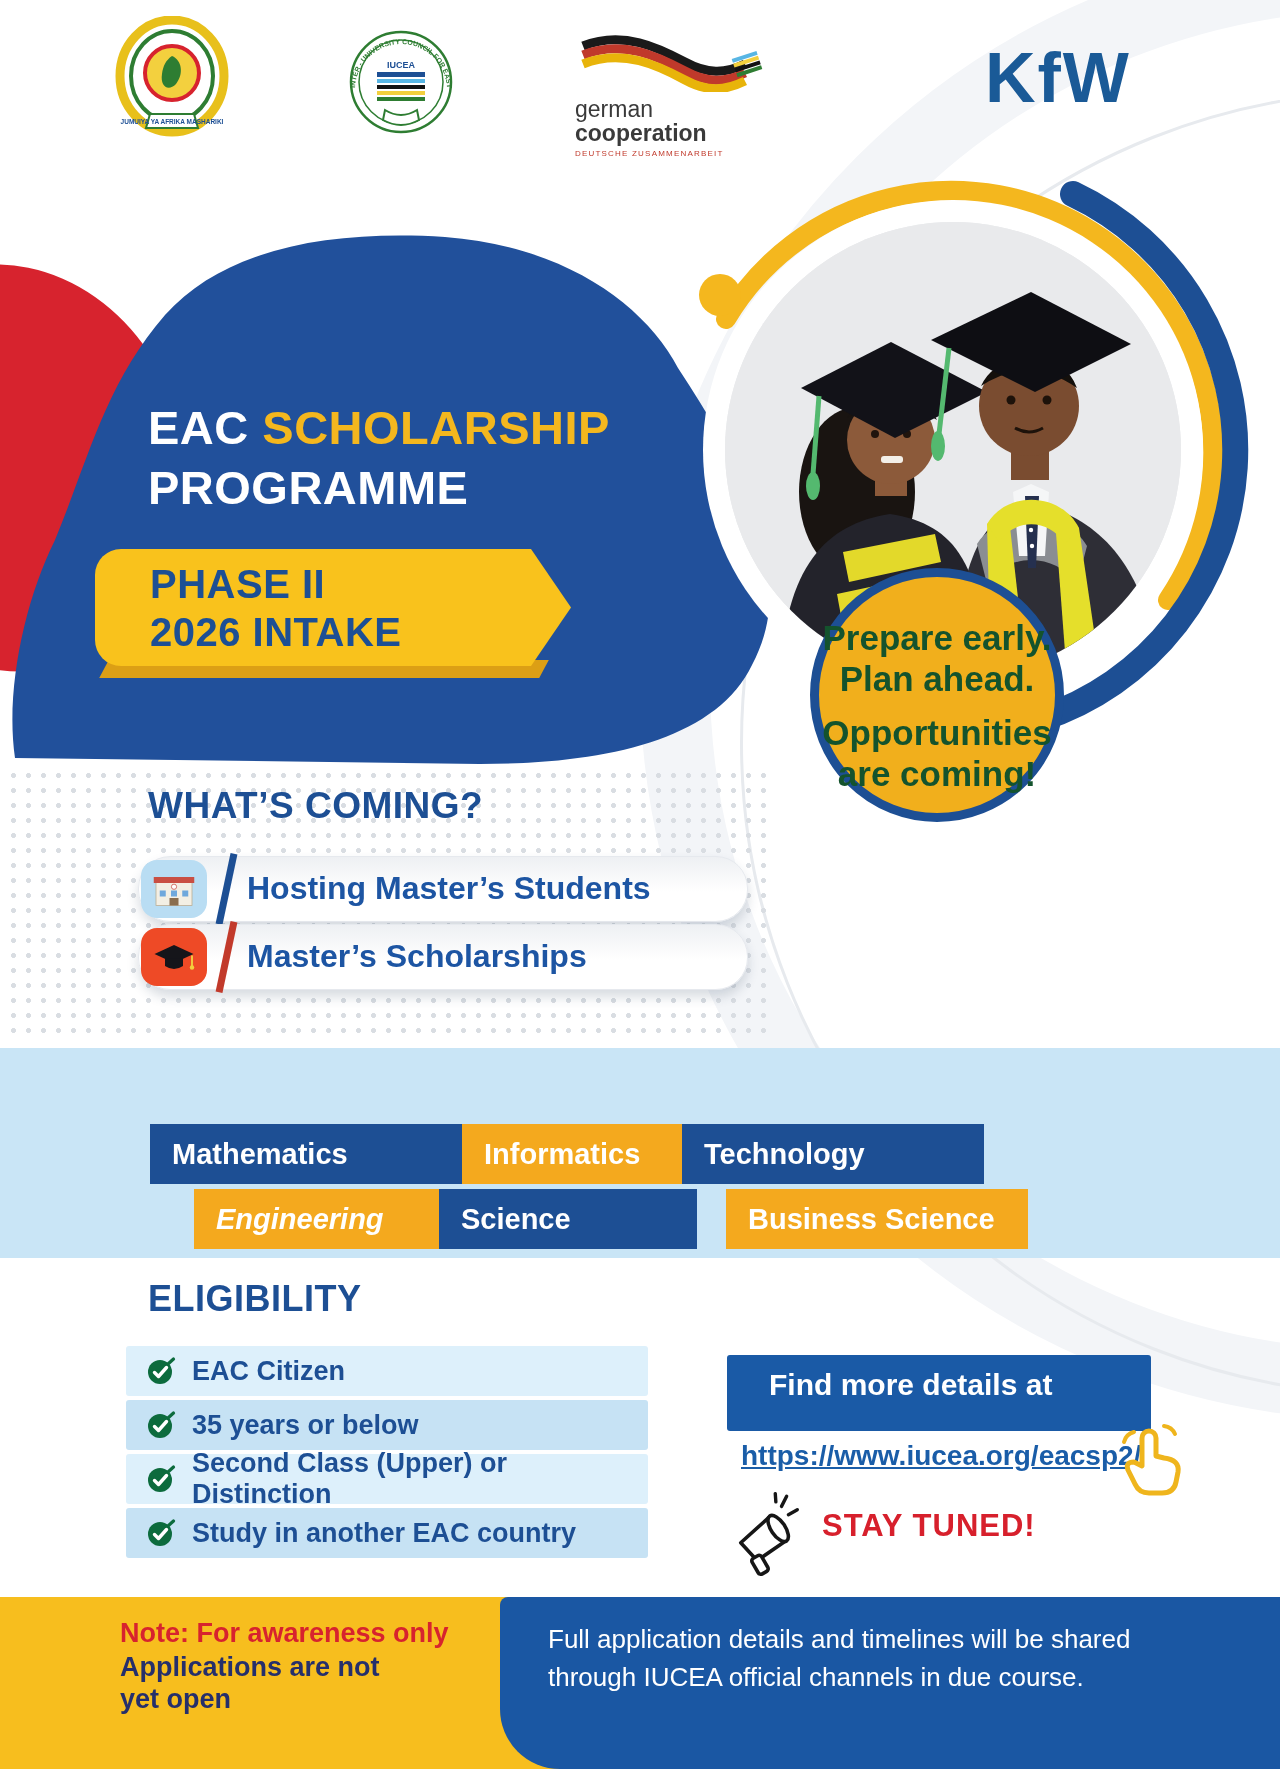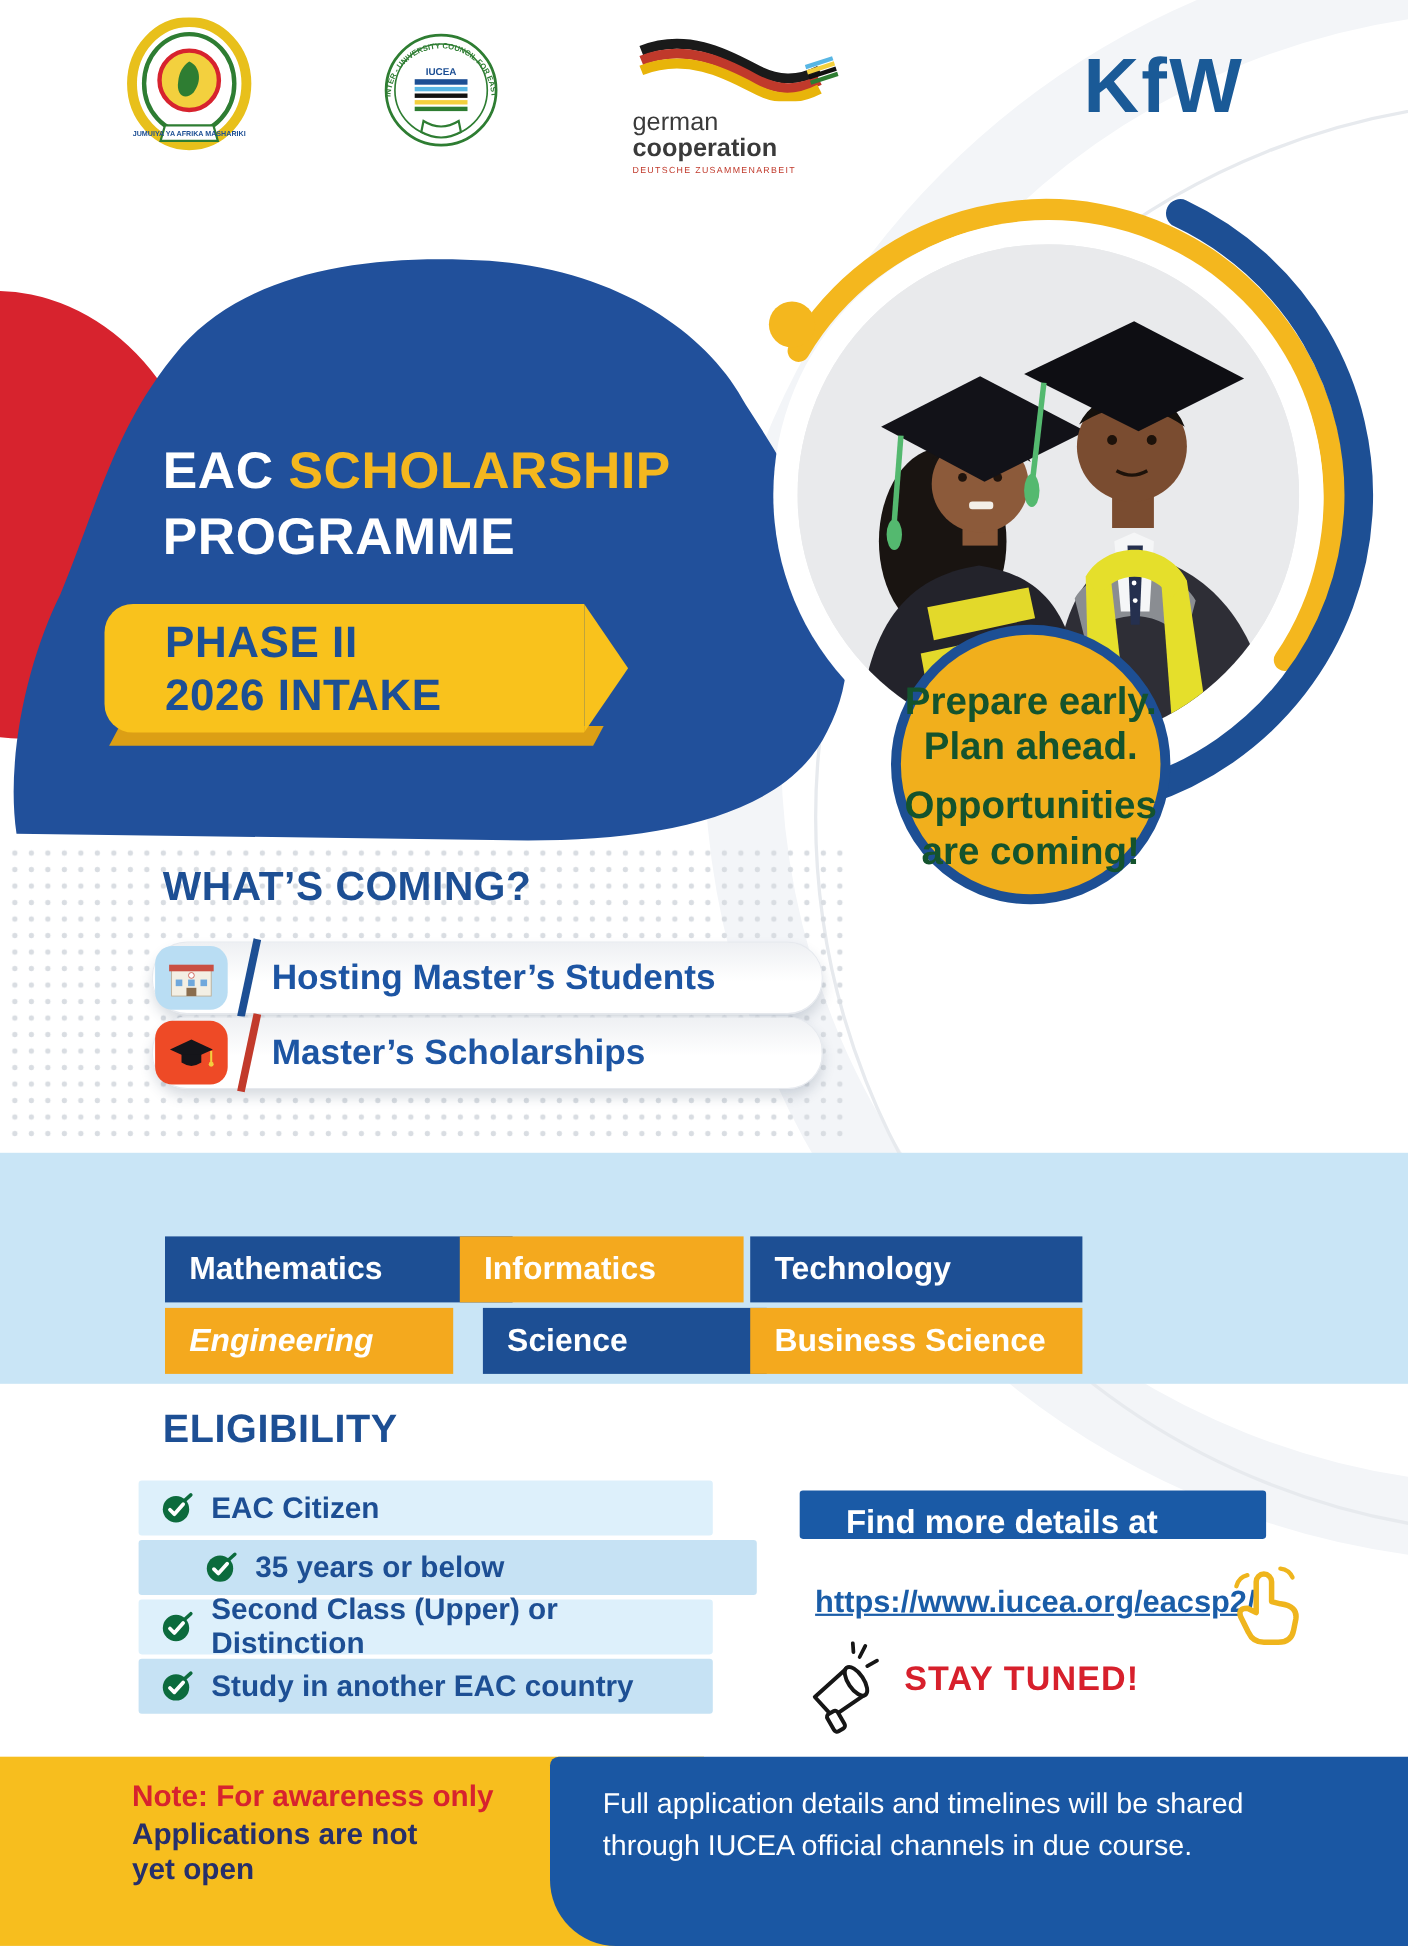--- a/index.html
+++ b/index.html
@@ -51,32 +51,32 @@
   .tile-blue{background:#b9ddf3;} .tile-red{background:#ee4a26;}
   .pill .slash{position:absolute;left:84px;top:-4px;width:7px;height:72px;transform:rotate(12deg);}
   .slash-blue{background:#1d4f94;} .slash-red{background:#c23a2b;}
   .pill .lbl{position:absolute;left:108px;top:13px;font-size:32px;font-weight:700;color:#1d55a3;}
 
   
   .band{left:0;top:1048px;width:1280px;height:210px;background:#c9e5f6;z-index:1;}
   .pr-heading{left:148px;top:1078px;z-index:2;font-size:34px;font-weight:800;color:#1d4f94;letter-spacing:.5px;}
   .cell{position:absolute;height:60px;z-index:2;color:#ffffff;font-size:29px;font-weight:700;
         display:flex;align-items:center;padding-left:22px;box-sizing:border-box;}
-  .cell-blue{background:#1d4f94;} .cell-yellow{background:#f4a91e;}
+  .cell-blue{background:#1d4f94;} .cell-yellow{background:#f4a91e;margin-left:44px;}
 
   
   .el-heading{left:148px;top:1278px;z-index:2;font-size:36px;font-weight:800;color:#1d4f94;letter-spacing:.5px;}
   .el-row{left:126px;width:522px;height:50px;z-index:2;border-radius:3px;
         display:flex;align-items:center;}
   .el-a{background:#ddf0fb;} .el-b{background:#c6e2f4;}
   .el-row .chk{margin-left:20px;margin-right:16px;width:30px;height:30px;flex:0 0 auto;}
   .el-row .txt{font-size:27px;font-weight:700;color:#1d4f94;}
 
   
-  .find-box{left:727px;top:1355px;width:424px;height:44px;background:#1a5aa6;z-index:2;
+  .find-box{left:727px;top:1355px;width:424px;height:76px;background:#1a5aa6;z-index:2;
         color:#ffffff;font-size:30px;font-weight:700;line-height:60px;padding-left:42px;
         box-sizing:border-box;border-radius:3px;}
   .link{left:741px;top:1440px;z-index:2;font-size:28px;font-weight:700;color:#1a5da8;
         text-decoration:underline;cursor:pointer;}
   .hand{left:1112px;top:1420px;z-index:2;}
   .mega{left:724px;top:1492px;z-index:2;}
   .stay{left:822px;top:1508px;z-index:2;font-size:31px;font-weight:800;color:#d7202c;letter-spacing:1px;}
 
   
   .foot-yellow{left:0;top:1597px;width:640px;height:172px;background:#f7be1e;z-index:1;}
@@ -277,21 +277,21 @@
   <div class="abs el-heading">ELIGIBILITY</div>
 
   <div class="abs el-row el-a" style="top:1346px;">
     <svg class="chk" viewBox="0 0 30 30">
       <circle cx="14" cy="16" r="12" fill="#0c6b3d"></circle>
       <path d="M8.5 16.5 l4 4 l8 -9" stroke="#ffffff" stroke-width="3.4" fill="none" stroke-linecap="round" stroke-linejoin="round"></path>
       <line x1="22" y1="8" x2="27.5" y2="3" stroke="#0c6b3d" stroke-width="3.2" stroke-linecap="round"></line>
     </svg>
     <span class="txt">EAC Citizen</span>
   </div>
-  <div class="abs el-row el-b" style="top:1400px;padding-left:40px;">
+  <div class="abs el-row el-b" style="top:1400px;">
     <svg class="chk" viewBox="0 0 30 30">
       <circle cx="14" cy="16" r="12" fill="#0c6b3d"></circle>
       <path d="M8.5 16.5 l4 4 l8 -9" stroke="#ffffff" stroke-width="3.4" fill="none" stroke-linecap="round" stroke-linejoin="round"></path>
       <line x1="22" y1="8" x2="27.5" y2="3" stroke="#0c6b3d" stroke-width="3.2" stroke-linecap="round"></line>
     </svg>
     <span class="txt">35 years or below</span>
   </div>
   <div class="abs el-row el-a" style="top:1454px;">
     <svg class="chk" viewBox="0 0 30 30">
       <circle cx="14" cy="16" r="12" fill="#0c6b3d"></circle>

